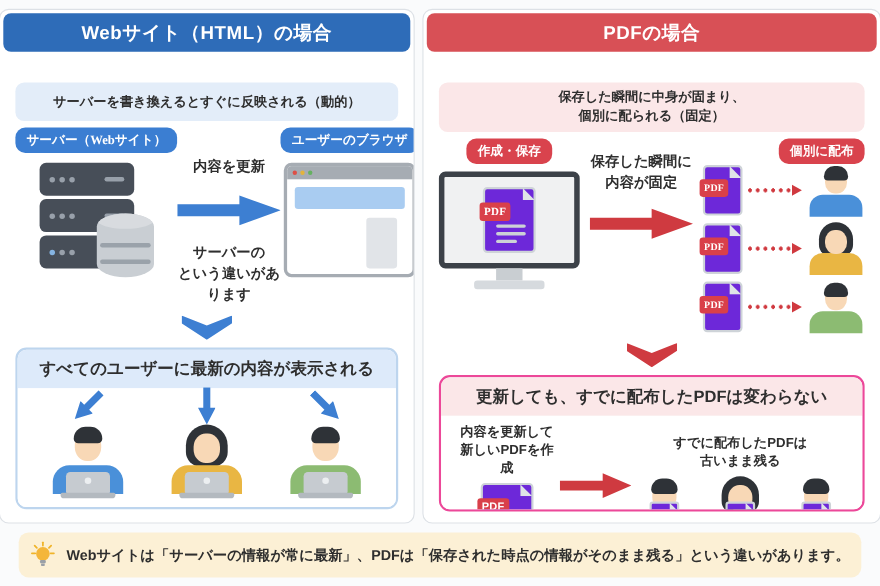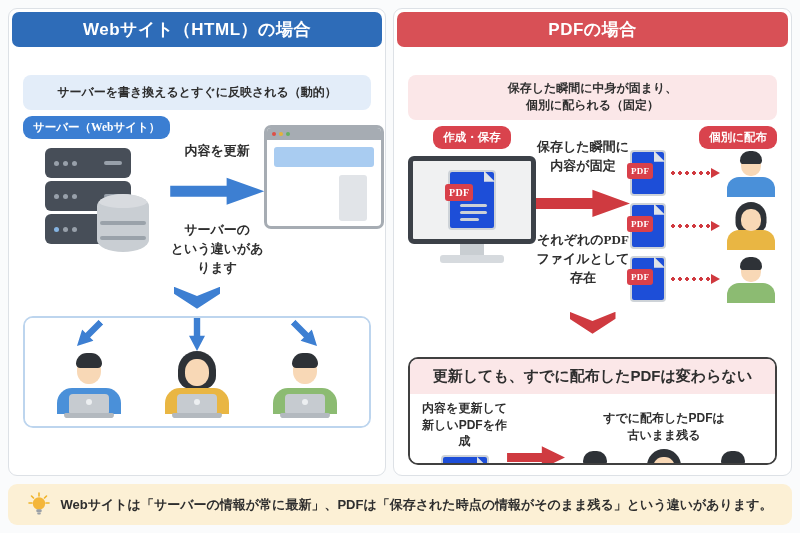--- a/index.html
+++ b/index.html
@@ -1,21 +1,21 @@
 <!DOCTYPE html>
 <html><head>
 <meta charset="utf-8">
 <style>
   * { margin: 0; padding: 0; box-sizing: border-box; }
   body { font-family: "Liberation Sans", "DejaVu Sans", sans-serif; }
 
   .page {
     width: 800px; height: 533px; background: #fafbfc;
     padding: 8px; display: flex; flex-direction: column; gap: 8px;
-    color: #2e2e2e; overflow: hidden;
+    color: #2e2e2e; overflow: hidden; align-items: center;
   }
   .panels { flex: 1; display: flex; gap: 7px; min-height: 0; }
 
   .panel {
     background: #fff; border: 1px solid #dde1e6; border-radius: 9px;
     overflow: hidden; display: flex; flex-direction: column;
   }
   .panel.left  { width: 378px; }
   .panel.right { flex: 1; }
 
@@ -84,21 +84,21 @@
   .monitor { margin-top: 7px; }
   .screen {
     width: 128px; height: 88px; background: #f0f1f2; border: 5px solid #3c4148;
     border-radius: 6px; display: flex; align-items: center; justify-content: center;
   }
   .m-neck { width: 24px; height: 11px; background: #c9ced2; margin: 0 auto; }
   .m-base { width: 64px; height: 8px; background: #d6dade; border-radius: 3px; margin: 0 auto; }
 
   
   .pdf-doc {
-    position: relative; width: 36px; height: 46px; background: #1d4ed8;
+    position: relative; width: 36px; height: 46px; background: #6d28d9;
     border: 2px solid #ced3d8; border-radius: 4px; flex-shrink: 0;
   }
   .fold {
     position: absolute; top: -1px; right: -1px; width: 11px; height: 11px;
     background: #dfe3e7; clip-path: polygon(0 0, 0 100%, 100% 100%);
   }
   .pdf-chip {
     position: absolute; left: -5px; top: 11px; background: #d9404a; color: #fff;
     font-weight: bold; font-size: 9px; padding: 3px 4px; border-radius: 3px; letter-spacing: .3px;
   }
@@ -164,21 +164,21 @@
   .person.md { width: 60px; height: 56px; }
   .person.md .body { width: 54px; height: 23px; }
   .person.md .face { width: 22px; height: 24px; top: 6px; }
   .person.md.man .hair { width: 24px; height: 14px; top: 2px; }
   .person.md.woman .hair { width: 34px; height: 34px; top: 0; }
   .person.md.woman .face { top: 8px; }
 
   
   .result-box { margin: 0 14px 10px; border-radius: 10px; overflow: hidden; }
   .result-box.bluebr { border: 2px solid #bdd5ee; }
-  .result-box.pinkbr { border: 2px solid #404040; margin-top: 16px; }
+  .result-box.pinkbr { border: 2px solid #ec4899; }
   .result-title { text-align: center; font-weight: bold; font-size: 15px; padding: 8px 4px; }
   .result-box.bluebr .result-title { background: #ddeafa; }
   .result-box.pinkbr .result-title { background: #fbe7e8; }
   .result-body { background: #fff; }
 
   .users-row { display: flex; justify-content: space-around; padding: 8px 10px 12px; }
   .user-cell { display: flex; flex-direction: column; align-items: center; gap: 8px; }
 
   
   .mid-col { width: 112px; align-items: center; text-align: center; }
@@ -248,40 +248,42 @@
         </div>
 
         <div class="col mid-col left-mid">
           <div class="mid-label">内容を更新</div>
           <div class="arrow-right big bluearrow"></div>
           <div class="mid-label pre">サーバーの
 という違いがあります</div>
         </div>
 
         <div class="col">
+          <div class="badge blue">ユーザーのブラウザ</div>
           <div class="browser-illus">
             <div class="b-bar">
                 <i class="b-dot r"></i>
                 <i class="b-dot y"></i>
                 <i class="b-dot g"></i>
               </div>
             <div class="b-content">
               <div class="b-banner"></div>
               <div class="b-row">
                 <div class="b-lines"><i class="ln"></i><i class="ln"></i><i class="ln"></i><i class="ln"></i></div>
                 <div class="b-block"></div>
               </div>
             </div>
           </div>
         </div>
       </div>
 
       <div class="chevron bluearrow"></div>
 
       <div class="result-box bluebr">
+        <div class="result-title">すべてのユーザーに最新の内容が表示される</div>
         <div class="result-body users-row">
           <div class="user-cell">
             <div class="fan-arrow dl"></div>
             <div class="person man shirt-blue">
               <div class="hair"></div>
                 <div class="face"></div>
                 <div class="body"></div>
               <div class="laptop"></div>
             </div>
           </div>
@@ -331,22 +333,20 @@
             </div>
             <div class="m-neck"></div>
             <div class="m-base"></div>
           </div>
         </div>
 
         <div class="col mid-col right-mid">
           <div class="mid-label pre">保存した瞬間に
 内容が固定</div>
           <div class="arrow-right big redarrow"></div>
-          <div class="mid-label pre">それぞれのPDF
-ファイルとして存在</div>
         </div>
 
         <div class="col dist-col">
           <div class="badge red">個別に配布</div>
           <div class="dist-rows">
             <div class="dist-row">
               <div class="pdf-doc">
                   <i class="fold"></i>
                   <span class="pdf-chip">PDF</span>
                 </div>

